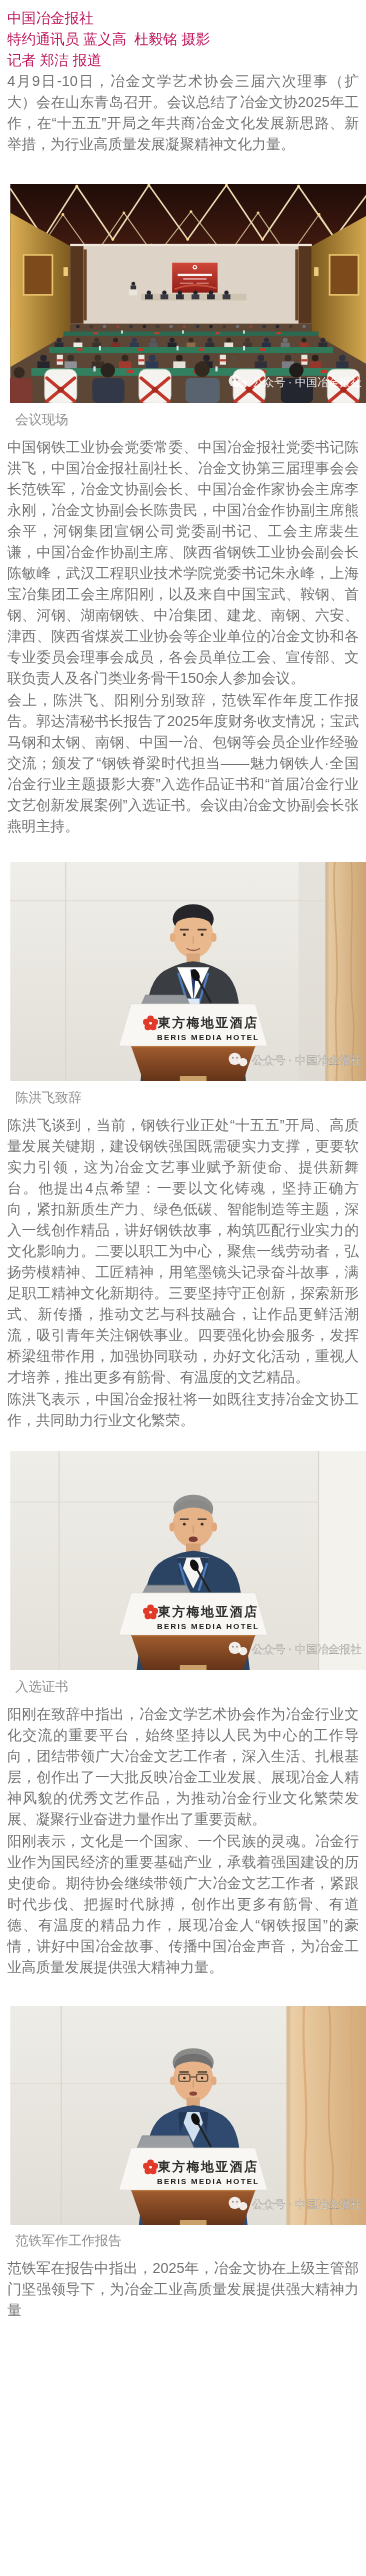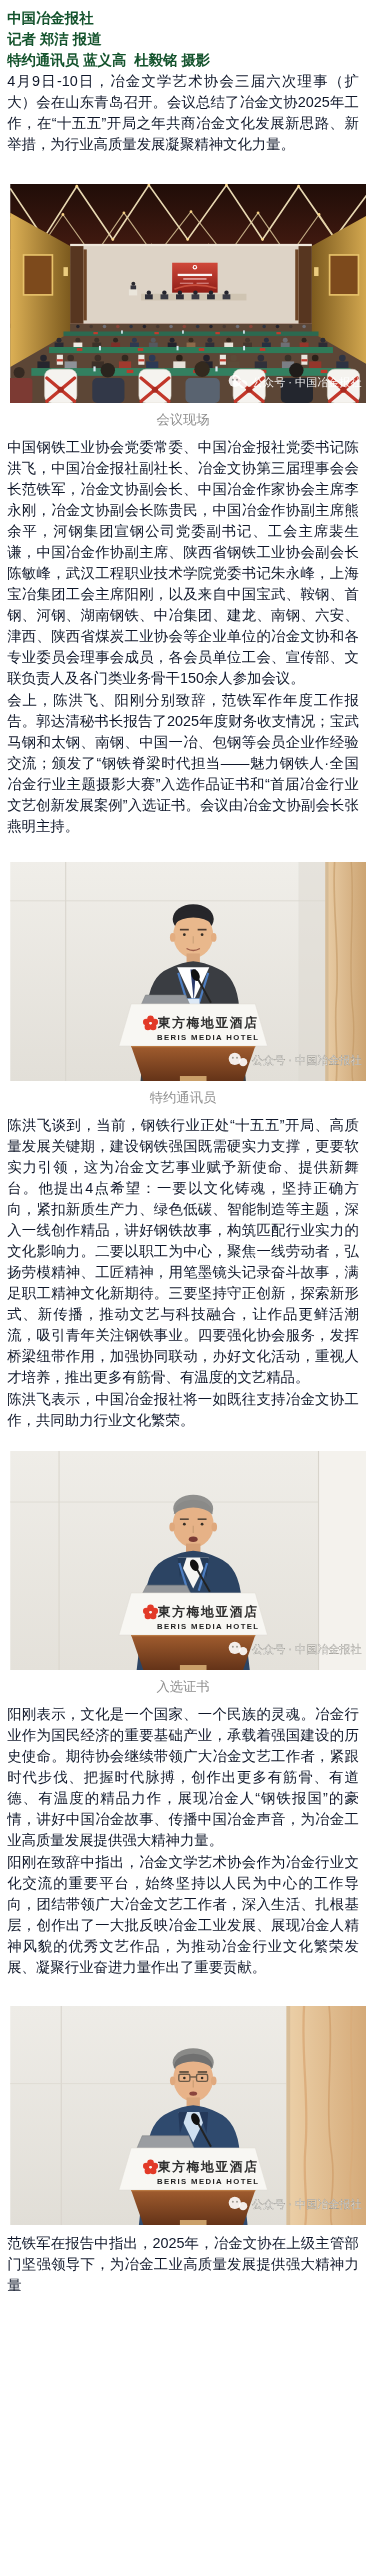--- a/index.html
+++ b/index.html
@@ -1,40 +1,40 @@
 <!DOCTYPE html>
 <html style="font-size:9px"><head>
 <meta charset="utf-8">
 <style>
   html,body{margin:0;padding:0;background:#fff;}
   body{width:366px;height:2576px;overflow:hidden;font-family:"Liberation Sans",sans-serif;}
   .content{padding:7.8px 7.2px 0;}
-  .byline div{font-size:14.4px;line-height:21px;font-weight:700;color:#14532d;white-space:pre-wrap;}
-  p.body{margin:0;font-size:14.4px;line-height:21px;color:#0f172a;text-align:justify;word-break:break-all;}
+  .byline div{font-size:14.4px;line-height:21px;font-weight:400;color:#be185d;white-space:pre-wrap;}
+  p.body{margin:0;font-size:14.4px;line-height:21px;color:#737373;text-align:justify;word-break:break-all;}
   figure{margin:8px;}
   .photo-wrap{margin-left:-5px;margin-right:-5px;}
   .photo-wrap svg{display:block;}
-  figcaption{margin-top:7.8px;font-size:13.3px;line-height:18px;color:#8f8f8f;text-align:center;}
+  figcaption{margin-top:7.8px;font-size:13.3px;line-height:18px;color:#8f8f8f;}
   .mt40{margin-top:22px}.mt52{margin-top:29px}.mt46{margin-top:25.5px}.mt48{margin-top:27px}
   .mt58{margin-top:32px}.mt50{margin-top:28px}.mt36{margin-top:20px}.mt54{margin-top:30px}
   .l2{min-height:42px}.l4{min-height:84px}.l6{min-height:127px}.l7{min-height:148px}
   .l12{min-height:253px}.l13{min-height:274px}
   .wm-text{font-size:20px;font-family:"Liberation Sans",sans-serif;}
   .hotel-cn{font-family:"DejaVu Serif",serif;font-weight:700;}
   .hotel-en{font-family:"Liberation Sans",sans-serif;font-weight:700;}
 </style>
 </head>
 <body>
 
 <div class="content">
 
   <div class="byline">
     <div>中国冶金报社</div>
+    <div>特约通讯员 蓝义高  杜毅铭 摄影</div>
     <div>记者 郑洁 报道</div>
-    <div>特约通讯员 蓝义高  杜毅铭 摄影</div>
   </div>
 
   <p class="body mt40 l4">4月9日-10日，冶金文学艺术协会三届六次理事（扩大）会在山东青岛召开。会议总结了冶金文协2025年工作，在“十五五”开局之年共商冶金文化发展新思路、新举措，为行业高质量发展凝聚精神文化力量。</p>
 
   <figure class="mt52">
     <div class="photo-wrap">
       <svg viewBox="0 0 652 395" width="362" height="219">
         <defs>
           <linearGradient id="gceil" x1="0" y1="0" x2="0" y2="1">
             <stop offset="0" stop-color="#200d08"></stop>
@@ -334,21 +334,21 @@
         <rect x="306" y="386" width="48" height="9" fill="#caa06a"></rect>
         <g transform="translate(396,344)">
           <circle cx="9" cy="11" r="11" fill="#ffffff" opacity="0.9"></circle>
           <circle cx="24" cy="17" r="7.5" fill="#ffffff" opacity="0.9"></circle>
           <circle cx="5.5" cy="9" r="1.7" fill="#9a978f"></circle>
             <circle cx="13" cy="9" r="1.7" fill="#9a978f"></circle>
           <text x="40" y="21" class="wm-text" fill="#ffffff" stroke="#8a8880" stroke-width="0.6" opacity="0.95">公众号 · 中国冶金报社</text>
         </g>
       </svg>
     </div>
-    <figcaption>特约通讯员</figcaption>
+    <figcaption>陈洪飞致辞</figcaption>
   </figure>
 
   <p class="body mt46 l13">陈洪飞谈到，当前，钢铁行业正处“十五五”开局、高质量发展关键期，建设钢铁强国既需硬实力支撑，更要软实力引领，这为冶金文艺事业赋予新使命、提供新舞台。他提出4点希望：一要以文化铸魂，坚持正确方向，紧扣新质生产力、绿色低碳、智能制造等主题，深入一线创作精品，讲好钢铁故事，构筑匹配行业实力的文化影响力。二要以职工为中心，聚焦一线劳动者，弘扬劳模精神、工匠精神，用笔墨镜头记录奋斗故事，满足职工精神文化新期待。三要坚持守正创新，探索新形式、新传播，推动文艺与科技融合，让作品更鲜活潮流，吸引青年关注钢铁事业。四要强化协会服务，发挥桥梁纽带作用，加强协同联动，办好文化活动，重视人才培养，推出更多有筋骨、有温度的文艺精品。</p>
   <p class="body mt50 l2">陈洪飞表示，中国冶金报社将一如既往支持冶金文协工作，共同助力行业文化繁荣。</p>
 
   <figure class="mt36">
     <div class="photo-wrap">
       <svg viewBox="0 0 652 395" width="362" height="219">
         <defs>
           <linearGradient id="gwall3" x1="0" y1="0" x2="0" y2="1">
@@ -405,22 +405,22 @@
           <circle cx="24" cy="17" r="7.5" fill="#ffffff" opacity="0.9"></circle>
           <circle cx="5.5" cy="9" r="1.7" fill="#9a978f"></circle>
             <circle cx="13" cy="9" r="1.7" fill="#9a978f"></circle>
           <text x="40" y="21" class="wm-text" fill="#ffffff" stroke="#8a8880" stroke-width="0.6" opacity="0.95">公众号 · 中国冶金报社</text>
         </g>
       </svg>
     </div>
     <figcaption>入选证书</figcaption>
   </figure>
 
+  <p class="body mt58 l6">阳刚在致辞中指出，冶金文学艺术协会作为冶金行业文化交流的重要平台，始终坚持以人民为中心的工作导向，团结带领广大冶金文艺工作者，深入生活、扎根基层，创作出了一大批反映冶金工业发展、展现冶金人精神风貌的优秀文艺作品，为推动冶金行业文化繁荣发展、凝聚行业奋进力量作出了重要贡献。</p>
   <p class="body mt48 l7">阳刚表示，文化是一个国家、一个民族的灵魂。冶金行业作为国民经济的重要基础产业，承载着强国建设的历史使命。期待协会继续带领广大冶金文艺工作者，紧跟时代步伐、把握时代脉搏，创作出更多有筋骨、有道德、有温度的精品力作，展现冶金人“钢铁报国”的豪情，讲好中国冶金故事、传播中国冶金声音，为冶金工业高质量发展提供强大精神力量。</p>
-  <p class="body mt58 l6">阳刚在致辞中指出，冶金文学艺术协会作为冶金行业文化交流的重要平台，始终坚持以人民为中心的工作导向，团结带领广大冶金文艺工作者，深入生活、扎根基层，创作出了一大批反映冶金工业发展、展现冶金人精神风貌的优秀文艺作品，为推动冶金行业文化繁荣发展、凝聚行业奋进力量作出了重要贡献。</p>
 
   <figure class="mt48">
     <div class="photo-wrap">
       <svg viewBox="0 0 652 395" width="362" height="219">
         <defs>
           <linearGradient id="gwall4" x1="0" y1="0" x2="0" y2="1">
             <stop offset="0" stop-color="#eeece7"></stop>
               <stop offset="1" stop-color="#e1ded7"></stop>
           </linearGradient>
           <linearGradient id="gmarble4" x1="0" y1="0" x2="1" y2="0">
@@ -478,18 +478,19 @@
         <rect x="306" y="386" width="48" height="9" fill="#caa06a"></rect>
         <g transform="translate(396,344)">
           <circle cx="9" cy="11" r="11" fill="#ffffff" opacity="0.9"></circle>
           <circle cx="24" cy="17" r="7.5" fill="#ffffff" opacity="0.9"></circle>
           <circle cx="5.5" cy="9" r="1.7" fill="#9a978f"></circle>
             <circle cx="13" cy="9" r="1.7" fill="#9a978f"></circle>
           <text x="40" y="21" class="wm-text" fill="#ffffff" stroke="#8a8880" stroke-width="0.6" opacity="0.95">公众号 · 中国冶金报社</text>
         </g>
       </svg>
     </div>
+    <figcaption>范铁军作工作报告</figcaption>
   </figure>
 
   <p class="body mt54 l2">范铁军在报告中指出，2025年，冶金文协在上级主管部门坚强领导下，为冶金工业高质量发展提供强大精神力量</p>
 
 </div>
 
 
 </body></html>

